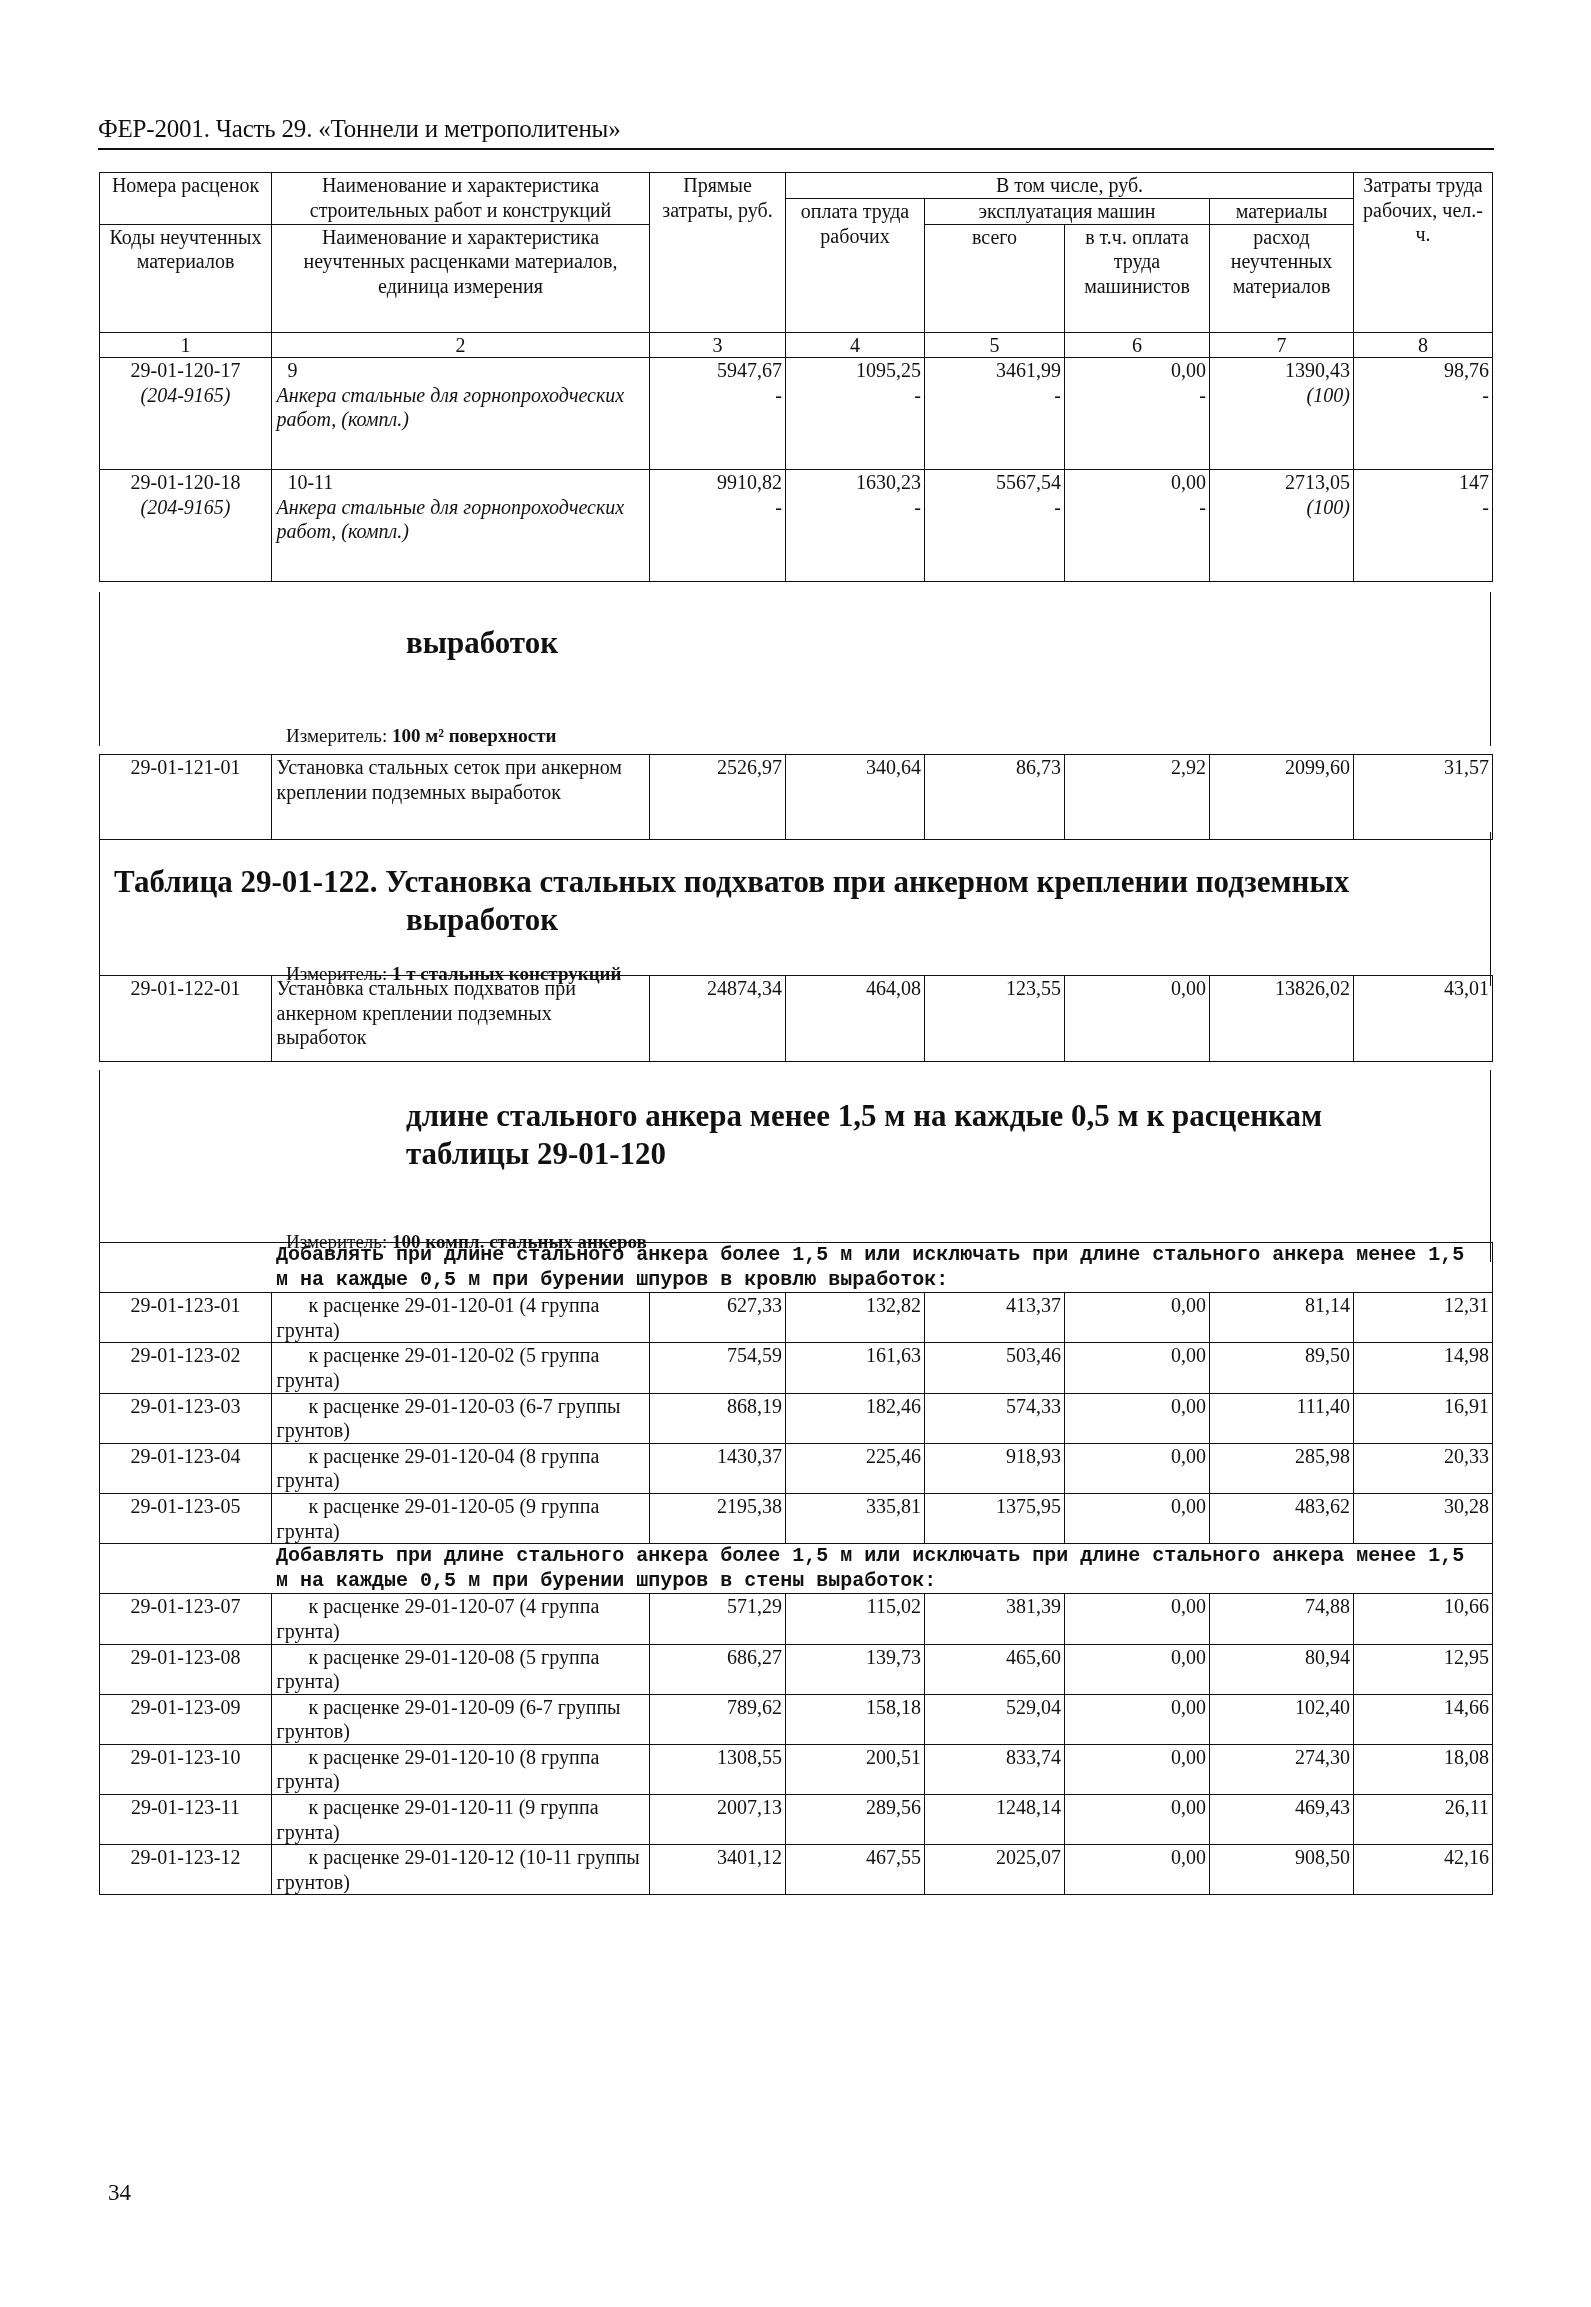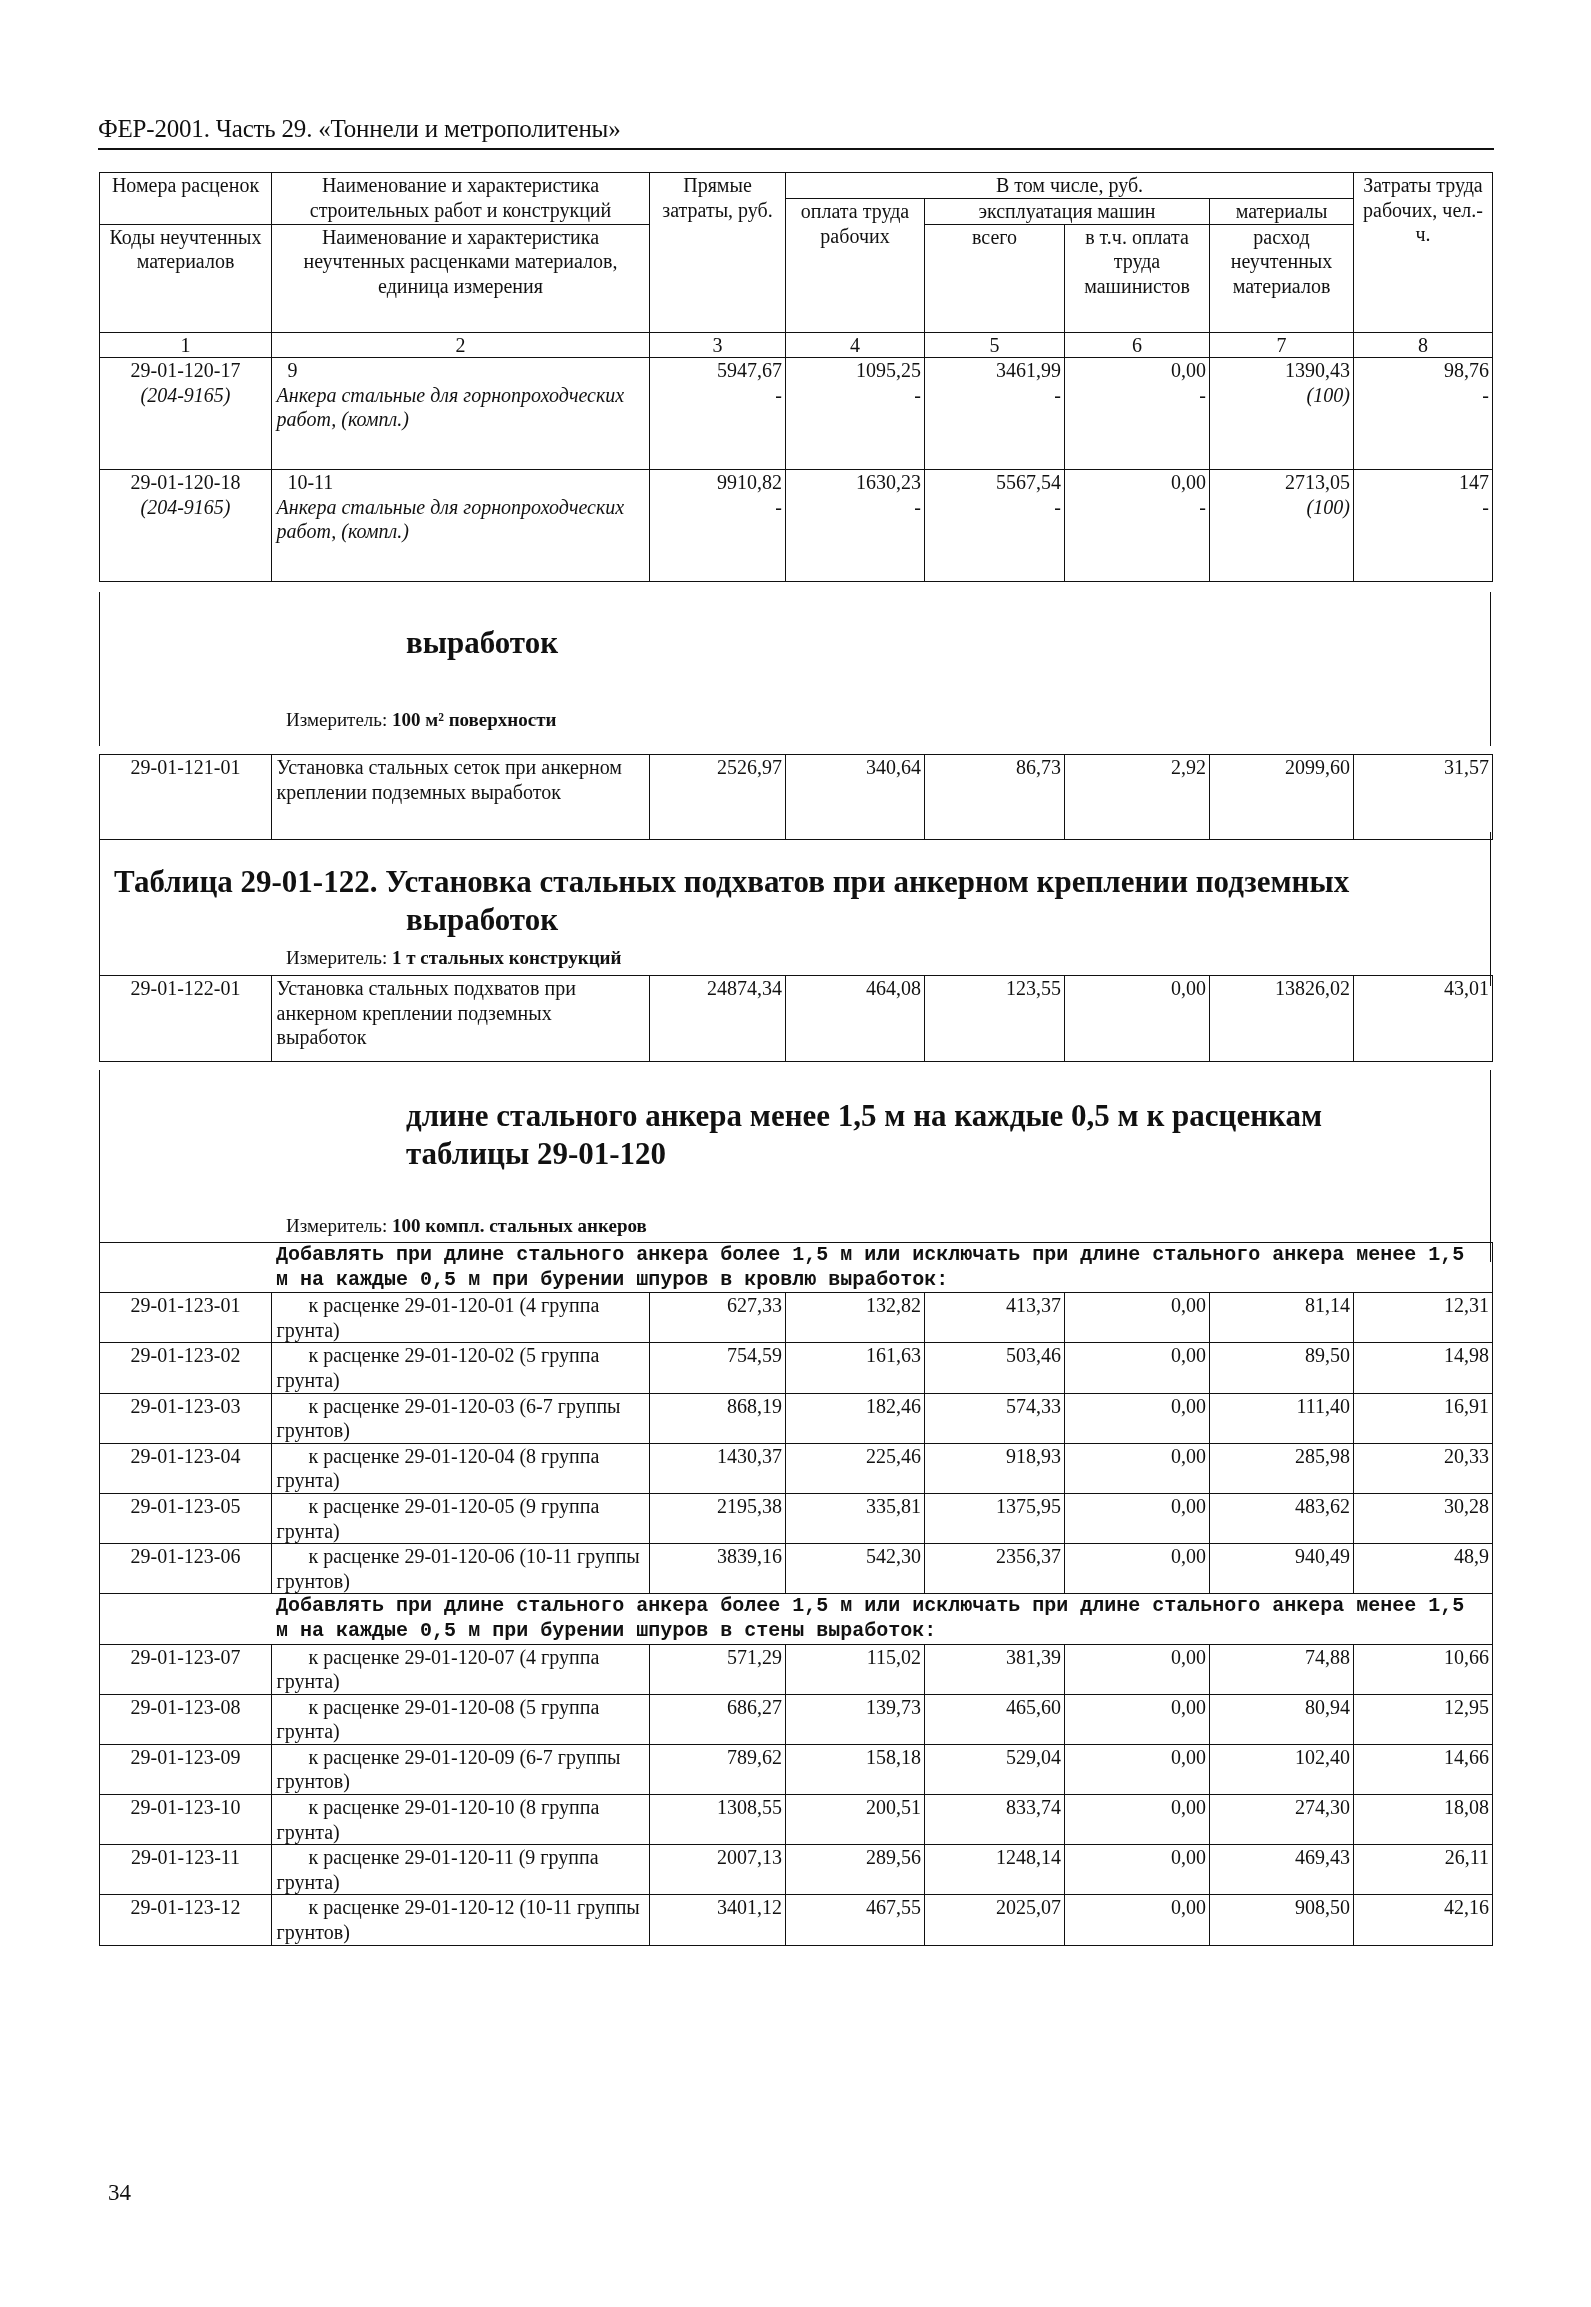--- a/index.html
+++ b/index.html
@@ -31,21 +31,21 @@
   .desc-indent { text-indent: 32px; }
   .side {
     position: absolute; border-left: 1.5px solid #111; border-right: 1.5px solid #111; left: 99px; width: 1390px;
   }
   .section-title {
     position: absolute; font-weight: bold; font-size: 31px; line-height: 38px;
   }
   .section-title .first { display: block; }
   .section-title .cont { display: block; padding-left: 308px; }
   .measure {
-    position: absolute; font-size: 19px;
+    position: absolute; font-size: 19px; margin-top: 16px;
   }
   .measure b { font-weight: bold; }
   .group-row td { font-weight: bold; font-size: 20px; line-height: 24px; padding-left: 4.6px; font-family: Liberation Mono, monospace; }
   .page-number { position: absolute; left: 108px; top: 2180px; font-size: 23px; }
 </style>
 </head>
 <body>
 
 <div class="page-header">ФЕР-2001. Часть 29. «Тоннели и метрополитены»</div>
 <div class="header-rule"></div>
@@ -268,30 +268,20 @@
         <tr style="height: 49px;">
           <td class="code">29-01-123-05</td>
           <td class="desc-indent">к расценке 29-01-120-05 (9 группа грунта)</td>
           <td class="num">2195,38</td>
           <td class="num">335,81</td>
           <td class="num">1375,95</td>
           <td class="num">0,00</td>
           <td class="num">483,62</td>
           <td class="num">30,28</td>
         </tr>
-        <tr style="height: 49px;">
-          <td class="code">29-01-123-06</td>
-          <td class="desc-indent">к расценке 29-01-120-06 (10-11 группы грунтов)</td>
-          <td class="num">3839,16</td>
-          <td class="num">542,30</td>
-          <td class="num">2356,37</td>
-          <td class="num">0,00</td>
-          <td class="num">940,49</td>
-          <td class="num">48,9</td>
-        </tr>
         <tr class="group-row" style="height: 49px;">
           <td style="border-right: none;"></td>
           <td colspan="7" style="border-left: none;">Добавлять при длине стального анкера более 1,5 м или исключать при длине стального анкера менее 1,5 м на каждые 0,5 м при бурении шпуров в стены выработок:</td>
         </tr>
         <tr style="height: 49px;">
           <td class="code">29-01-123-07</td>
           <td class="desc-indent">к расценке 29-01-120-07 (4 группа грунта)</td>
           <td class="num">571,29</td>
           <td class="num">115,02</td>
           <td class="num">381,39</td>

